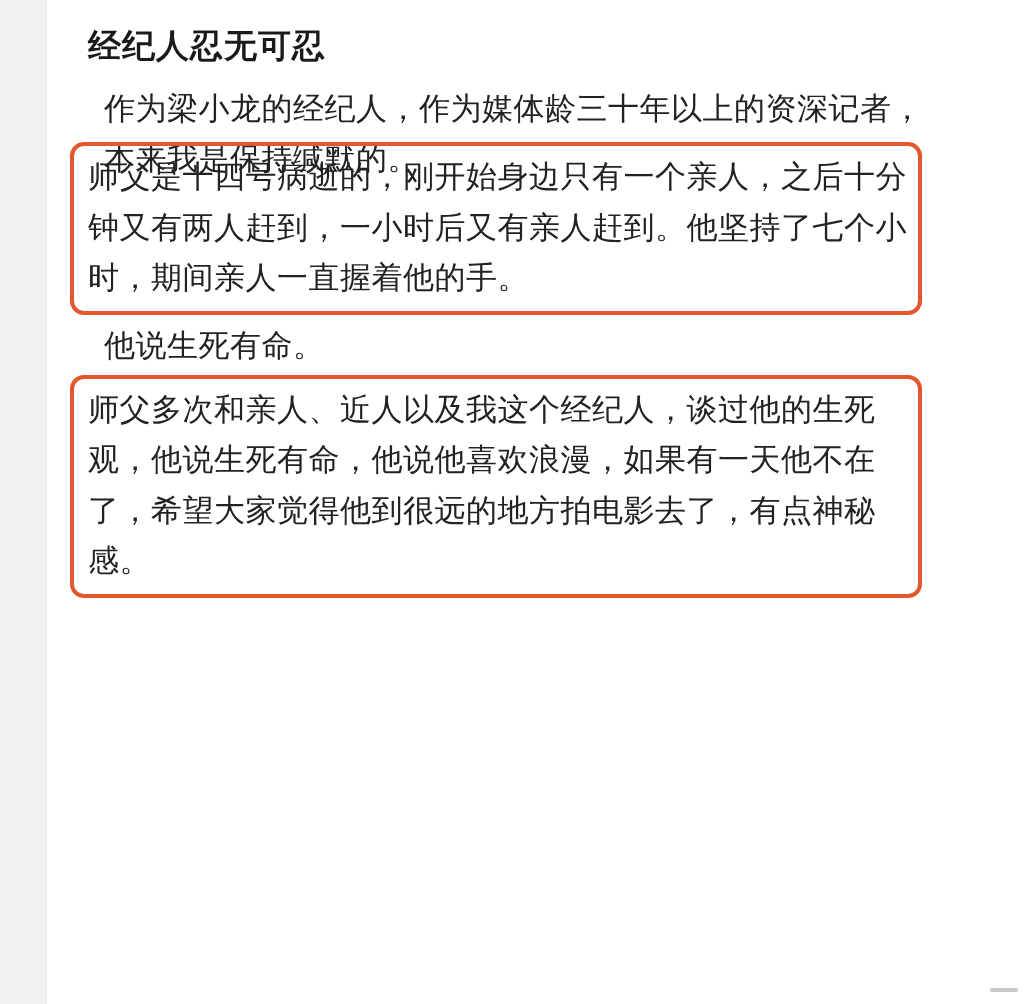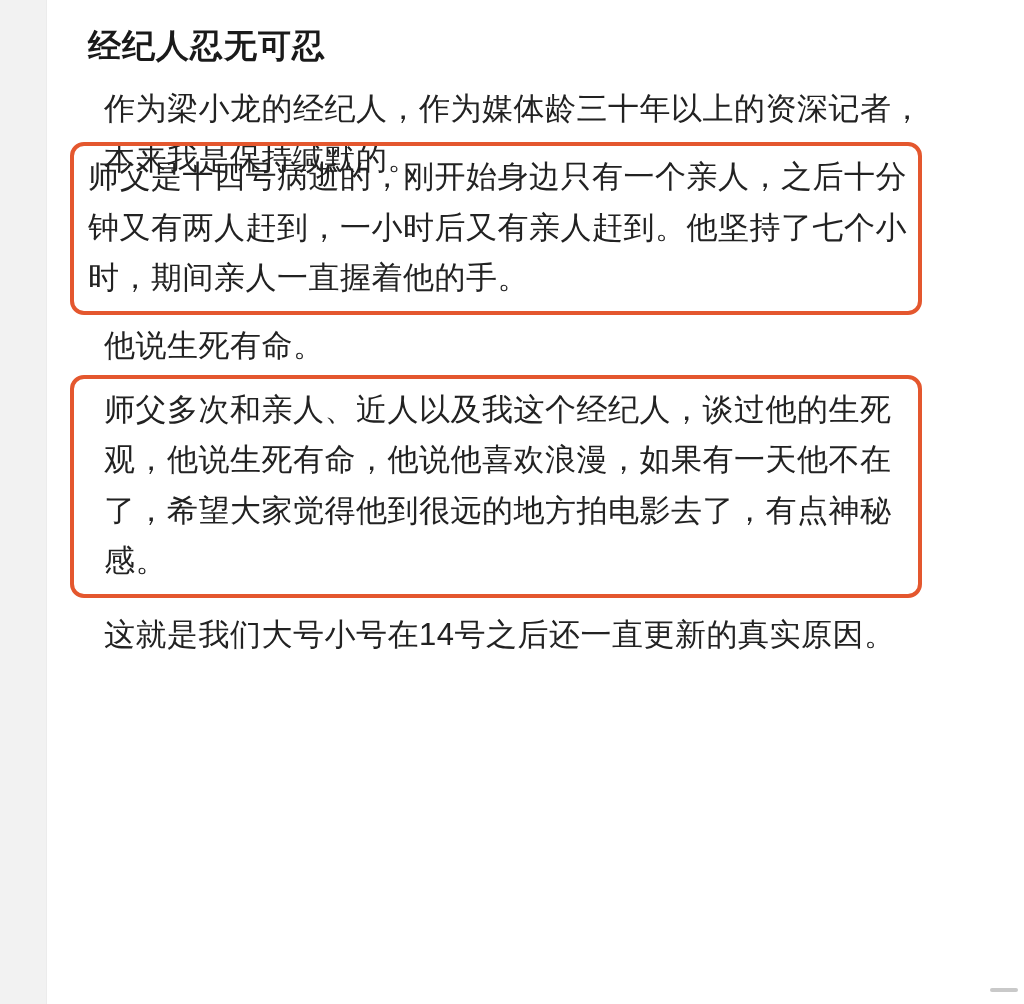--- a/index.html
+++ b/index.html
@@ -68,21 +68,20 @@
   .hl-box .para {
     margin-left: 14px;
     margin-bottom: 0;
   }
   
   .box-1 {
     margin-top: -44px;
   }
   .box-2 {
     margin-top: 4px;
-    padding-left: 16px;
   }
   .para-tight {
     margin-bottom: 0;
   }
   .spacer-sm { height: 6px; }
   .scroll-nub {
     position: absolute;
     right: 6px;
     bottom: 12px;
     width: 28px;
@@ -110,17 +109,16 @@
 
     <p class="para">他说生死有命。</p>
 
     <div class="hl-box box-2">
       <p class="para para-tight">师父多次和亲人、近人以及我这个经纪人，谈过他的生死观，他说生死有命，他说他喜欢浪漫，如果有一天他不在了，希望大家觉得他到很远的地方拍电影去了，有点神秘感。</p>
     </div>
 
     <div class="spacer-sm"></div>
 
 
-    <p class="para">这就是我们大号小号在14号之后还一直更新的真实原因。</p>
   </div>
 
   <div class="scroll-nub"></div>
 </div>
 
 </body></html>

